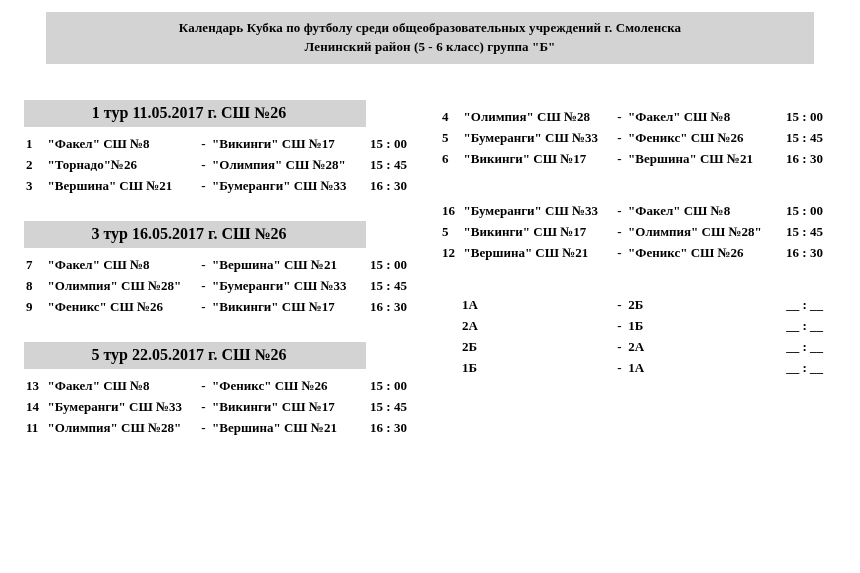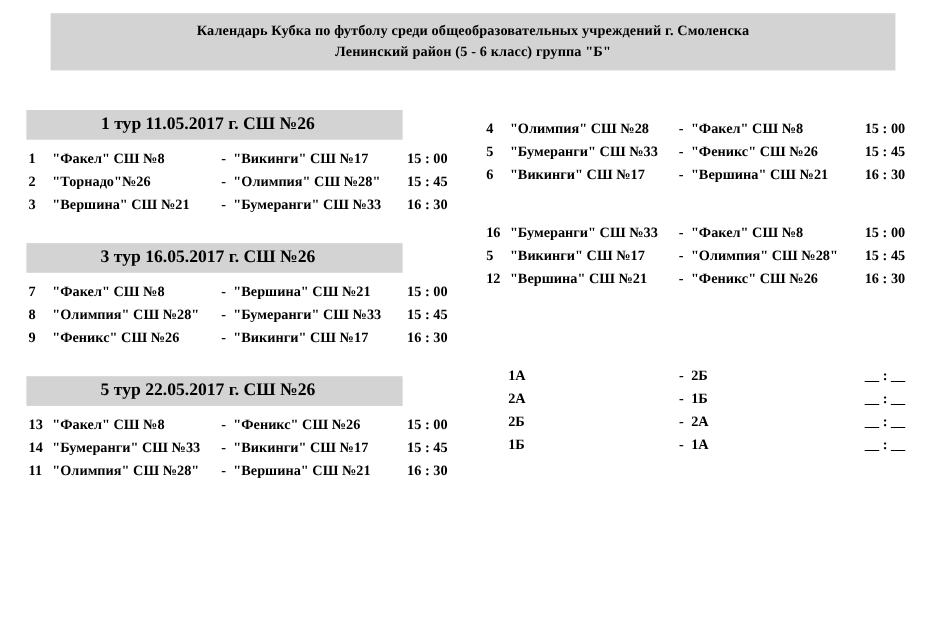--- a/index.html
+++ b/index.html
@@ -101,21 +101,20 @@
   .final .m-num {
     width: 24px;
     padding-left: 22px;
     width: 46px;
   }
   .final .m-home {
     width: 128px;
   }
   .final .m-time {
     letter-spacing: 0px;
-    margin-top: 36px;
   }
   .spacer-block { height: 14px; }
 </style>
 </head>
 <body>
 
 <div class="page">
 
   <div class="title-bar">
     <div class="title-line">Календарь Кубка по футболу среди общеобразовательных учреждений г. Смоленска</div>

